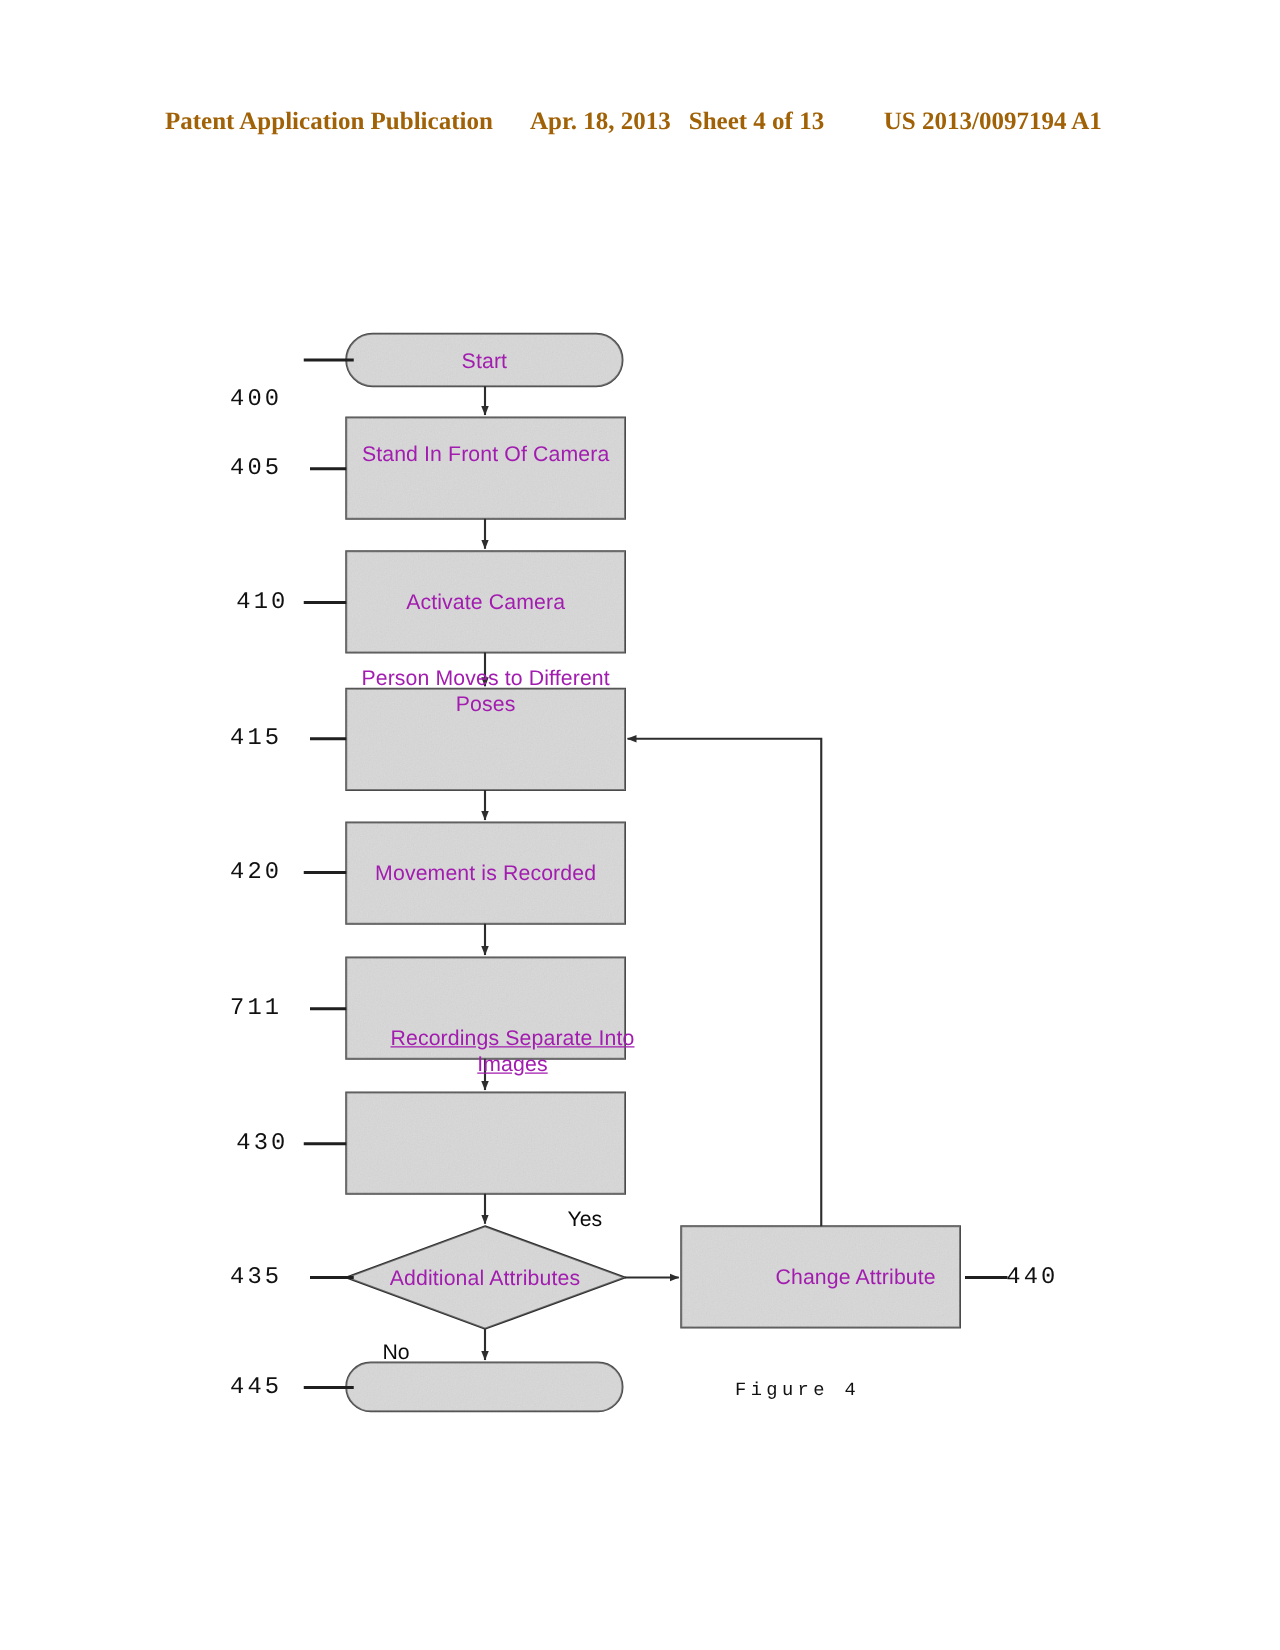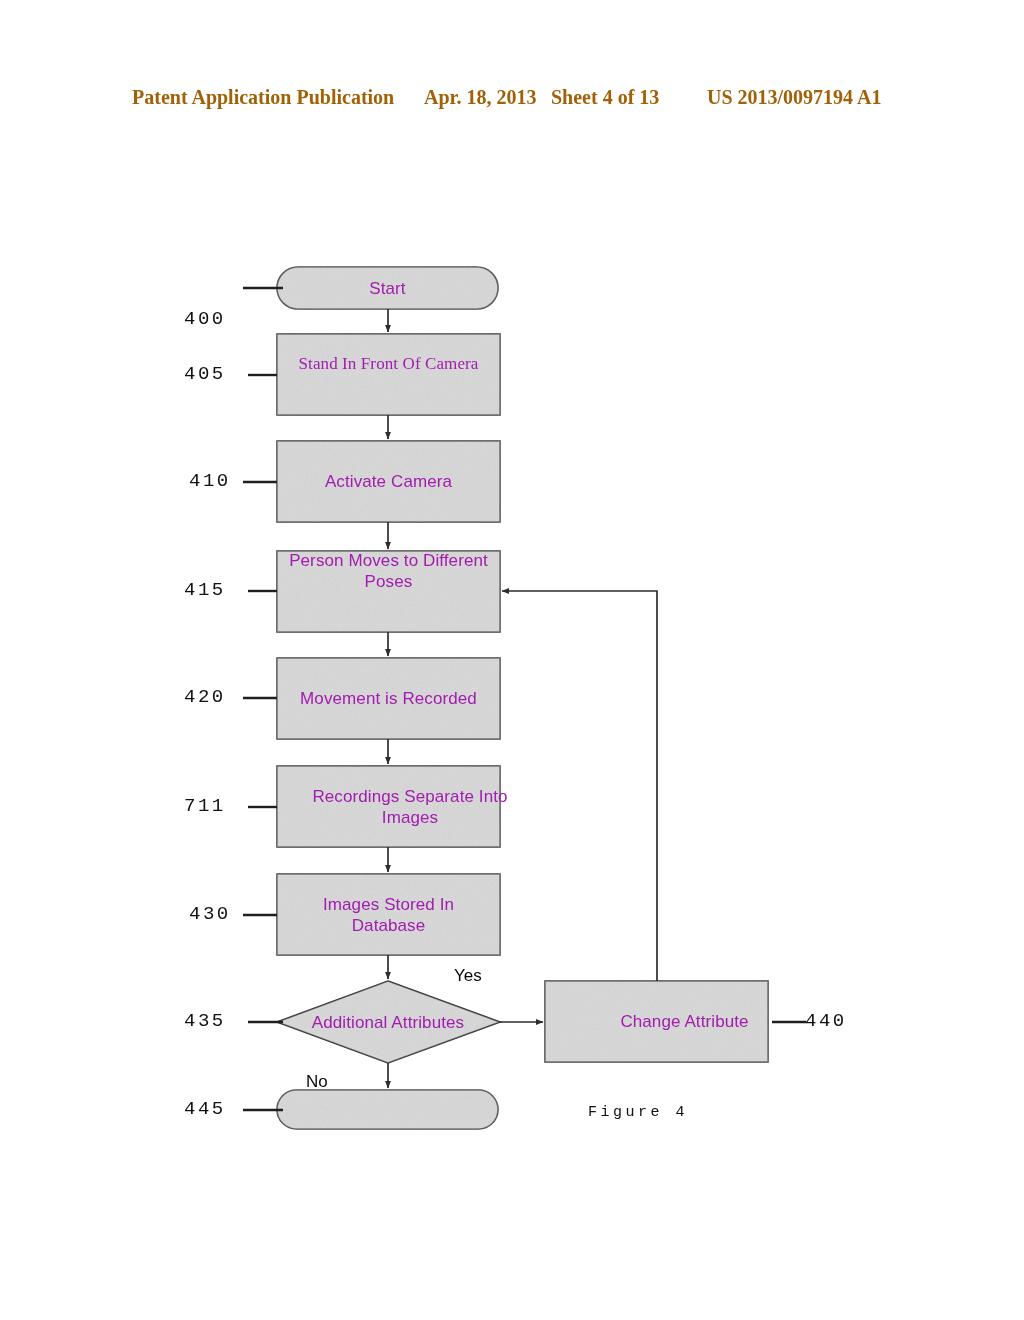--- a/index.html
+++ b/index.html
@@ -191,34 +191,32 @@
       <line x1="248" y1="807" x2="277" y2="807"></line>
       <line x1="243" y1="915" x2="277" y2="915"></line>
       <line x1="248" y1="1022" x2="283" y2="1022"></line>
       <line x1="772" y1="1022" x2="806" y2="1022"></line>
       <line x1="243" y1="1110" x2="283" y2="1110"></line>
     </g>
   </svg>
 
   <div class="node-label" style="left:277px; top:267px; width:221px; height:42px;">Start</div>
 
-  <div class="node-label" style="left:277px; top:334px; width:223px; height:58px;font-family:Liberation Serif, serif;">Stand In Front Of Camera</div>
+  <div class="node-label" style="left:277px; top:334px; width:223px; height:58px;">Stand In Front Of Camera</div>
 
   <div class="node-label" style="left:277px; top:441px; width:223px; height:81px;">Activate Camera</div>
 
-  <div class="node-label" style="left:277px; top:540px; width:223px; height:62px;">Person Moves to Different
+  <div class="node-label" style="left:277px; top:522px; width:223px; height:62px;">Person Moves to Different
 Poses</div>
 
   <div class="node-label" style="left:277px; top:658px; width:223px; height:81px;">Movement is Recorded</div>
 
-  <div class="node-label" style="left:277px; top:766px; width:266px; height:81px;">Recordings Separate Into
+  <div class="node-label" style="left:277px; top:800px; width:266px; height:81px;text-decoration:underline;">Recordings Separate Into
 Images</div>
 
-  <div class="node-label" style="left:277px; top:874px; width:223px; height:81px;">Images Stored In
-Database</div>
 
   <div class="node-label" style="left:280px; top:1001px; width:216px; height:42px;">Additional Attributes</div>
 
   <div class="node-label" style="left:545px; top:981px; width:223px; height:81px;padding-left:28px;">Change Attribute</div>
 
 
   <div class="ref-num" style="left:184px; top:276px;margin-top:32px;">400</div>
   <div class="ref-num" style="left:184px; top:363px;">405</div>
   <div class="ref-num" style="left:189px; top:470px;">410</div>
   <div class="ref-num" style="left:184px; top:579px;">415</div>

